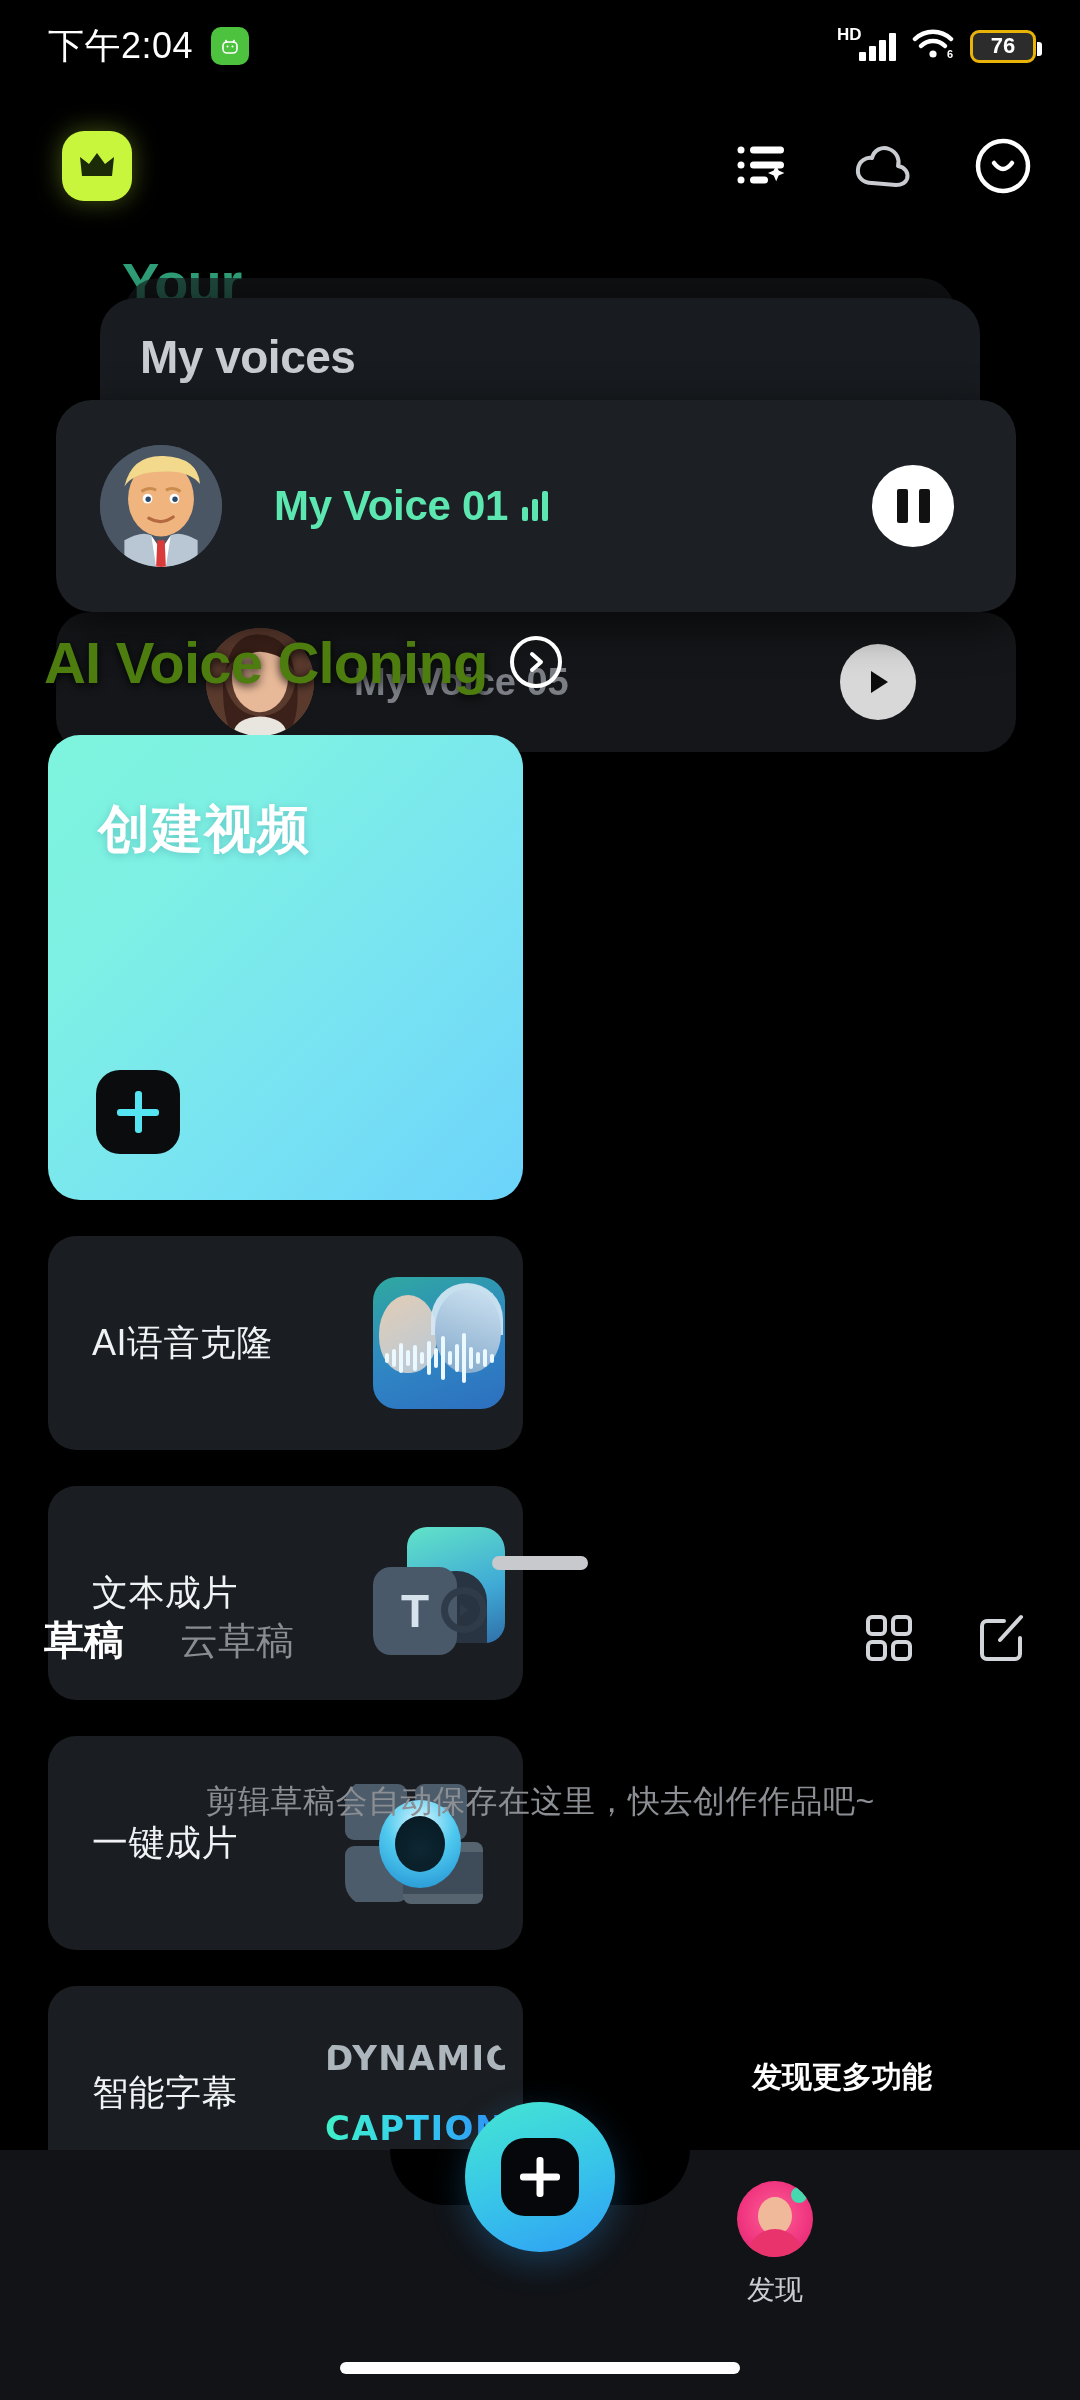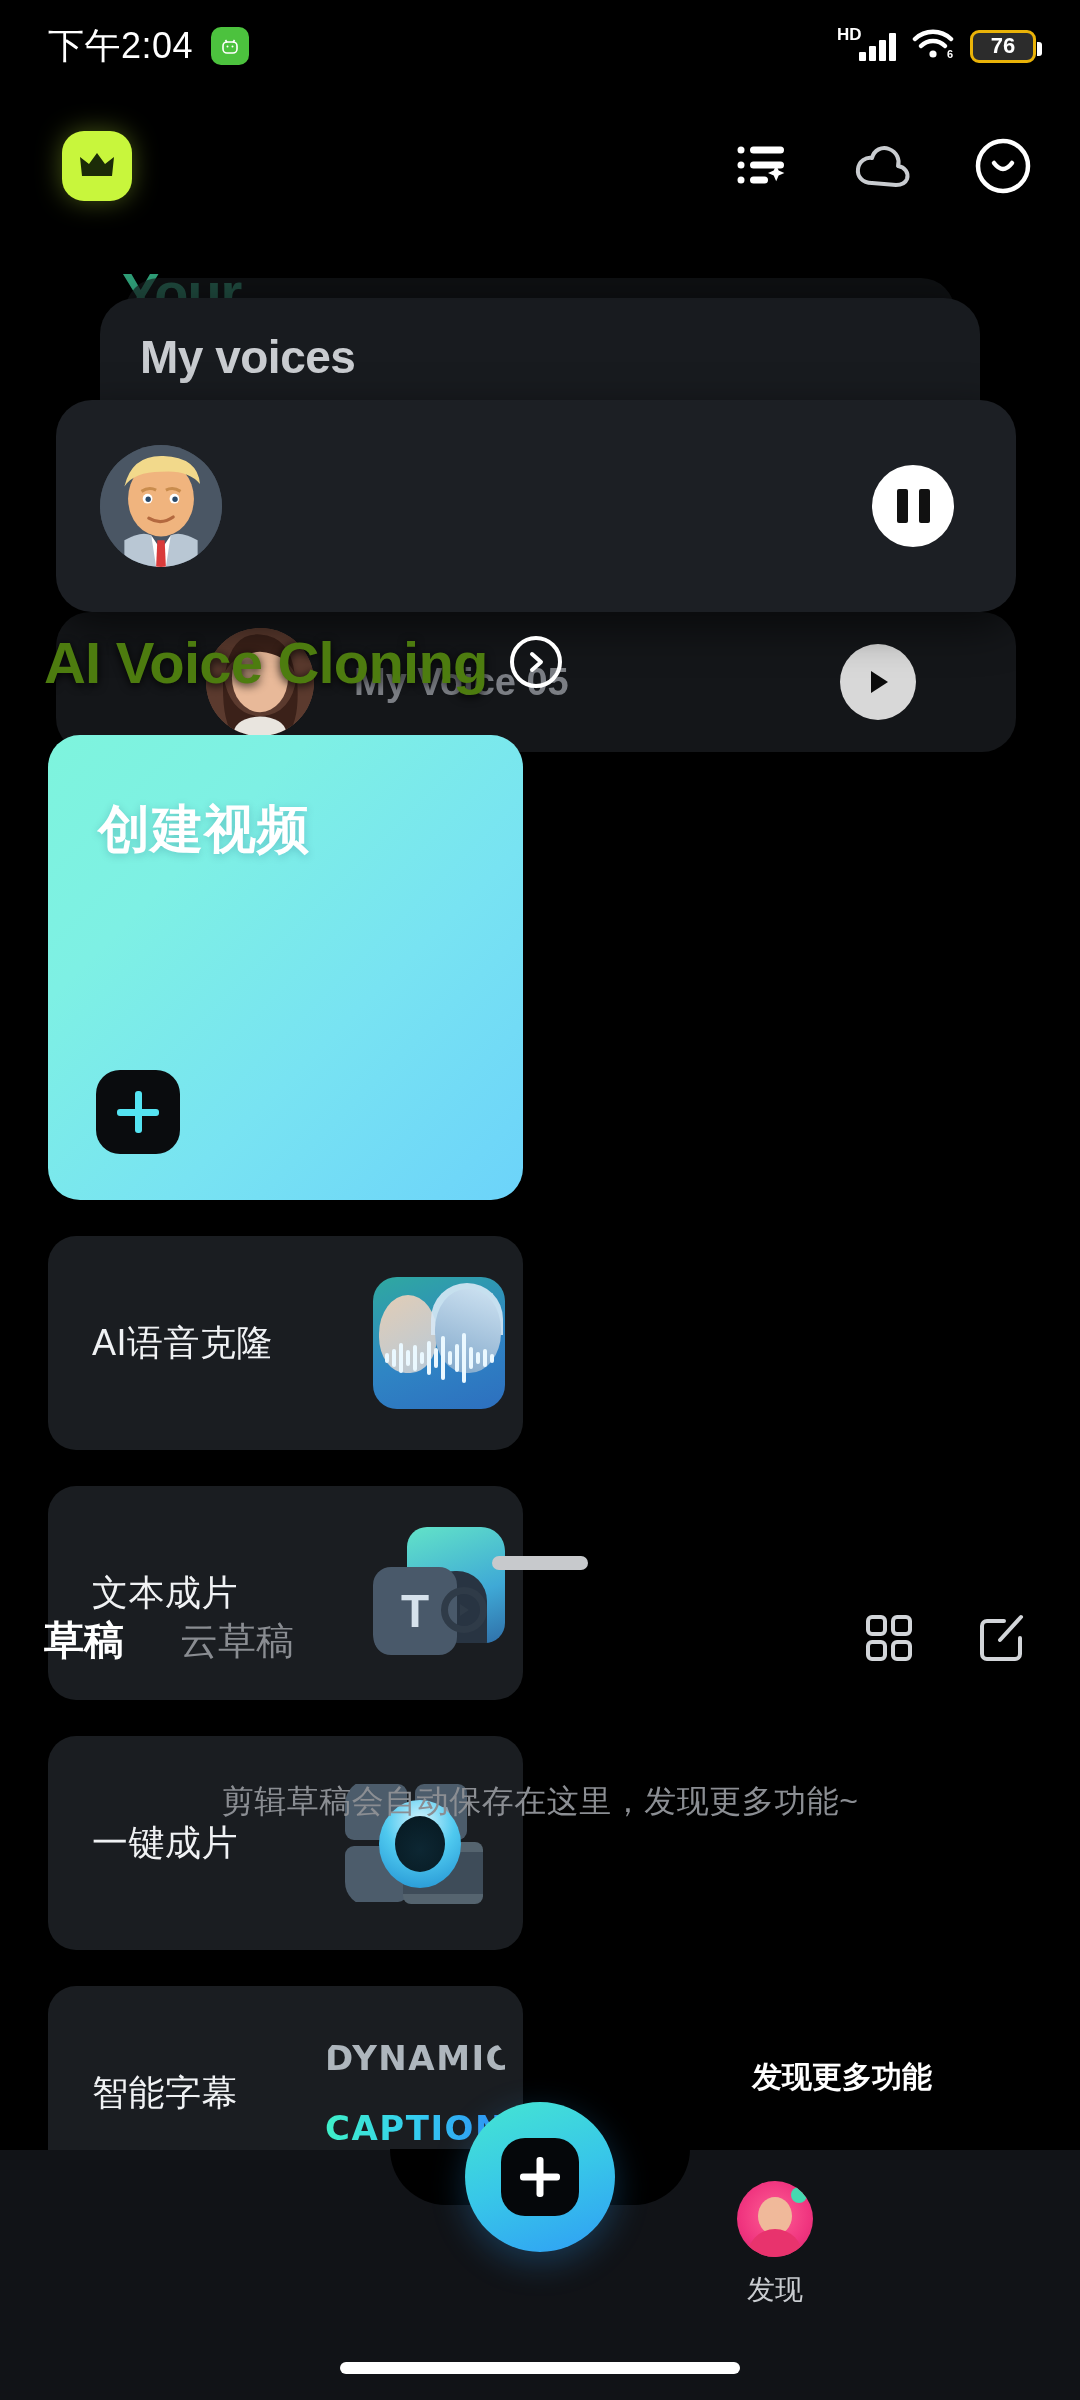--- a/index.html
+++ b/index.html
@@ -51,21 +51,21 @@
     width:70px; height:70px; border-radius:22px; background:#C8F63C;
     display:flex; align-items:center; justify-content:center;
     box-shadow:0 0 26px rgba(200,246,60,.35);
   }
   .appbar-right{ display:flex; align-items:center; gap:58px; }
   .ic{ width:62px; height:62px; display:flex; align-items:center; justify-content:center; }
 
   
   .hero{ position:absolute; top:232px; left:0; width:1080px; height:480px; }
   .hero-bgtitle{
-    position:absolute; left:122px; top:260px; font-size:56px; font-weight:800;
+    position:absolute; left:122px; top:250px; font-size:56px; font-weight:800;
     color:#2f9f78; letter-spacing:-1px; filter:blur(.4px);
   }
   .ghost-card{
     position:absolute; left:125px; top:278px; width:830px; height:300px;
     background:#16181c; border-radius:34px; opacity:.65;
   }
   .ghost-chip{
     position:absolute; background:#1f2328; border-radius:16px; opacity:.5;
   }
   .gc1{ left:300px; top:330px; width:230px; height:60px; }
@@ -427,20 +427,28 @@
         <circle cx="61.5" cy="44.5" r="2.2" fill="#2a4a6b"></circle>
       <path d="M34 38 Q40 34 46 37" stroke="#c98c4d" stroke-width="2.5" fill="none"></path>
       <path d="M54 37 Q60 34 66 38" stroke="#c98c4d" stroke-width="2.5" fill="none"></path>
       <path d="M40 60 Q50 66 60 59" stroke="#b4693f" stroke-width="2.6" fill="none" stroke-linecap="round"></path>
       <path d="M20 78 Q34 70 42 74 L50 100 L20 100Z" fill="#b9c7d4"></path>
       <path d="M80 78 Q66 70 58 74 L50 100 L80 100Z" fill="#b9c7d4"></path>
       <path d="M42 74 L50 86 L58 74 L54 100 L46 100Z" fill="#fff"></path>
       <path d="M47 78 L53 78 L54 100 L46 100Z" fill="#d93b3b"></path>
     </svg>
   </div>
+  <span class="voice-name">
+    <span>My Voice 01</span>
+    <span class="eq">
+        <i></i>
+        <i></i>
+        <i></i>
+      </span>
+  </span>
   <span class="pause-btn">
       <i></i>
       <i></i>
     </span>
 </div>
 
 <div class="hero-title">
   <span>AI Voice Cloning</span>
   <span class="hero-arrow">
     <svg width="24" height="26" viewBox="0 0 24 26">
@@ -548,21 +556,21 @@
     </span>
     <span>
       <svg width="52" height="52" viewBox="0 0 52 52" fill="none" stroke="#d2d5d9" stroke-width="4" stroke-linecap="round" stroke-linejoin="round">
         <path d="M44 26 V42 A5 5 0 0 1 39 47 H11 A5 5 0 0 1 6 42 V14 A5 5 0 0 1 11 9 H28"></path>
         <path d="M24 28 L45 5"></path>
       </svg>
     </span>
   </div>
 </div>
 
-<div class="empty-text">剪辑草稿会自动保存在这里，发现更多功能~</div>
+<div class="empty-text">剪辑草稿会自动保存在这里，快去创作作品吧~</div>
 <div class="more-text">发现更多功能</div>
 
 <div class="navbar">
   <div class="nav-notch"></div>
 
   <div class="nav-items">
 
     <div class="nav-item" style="visibility:hidden;">
       <span class="nav-label">·</span>
     </div>

